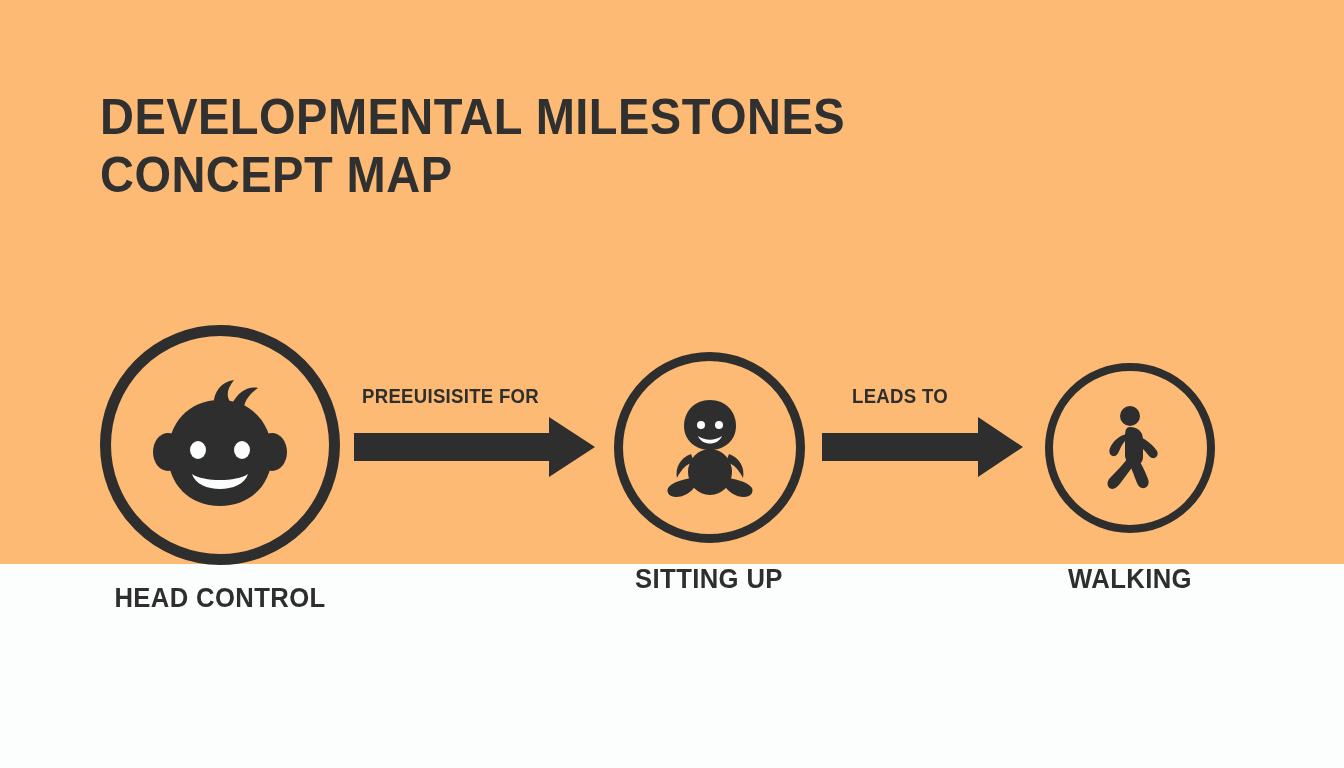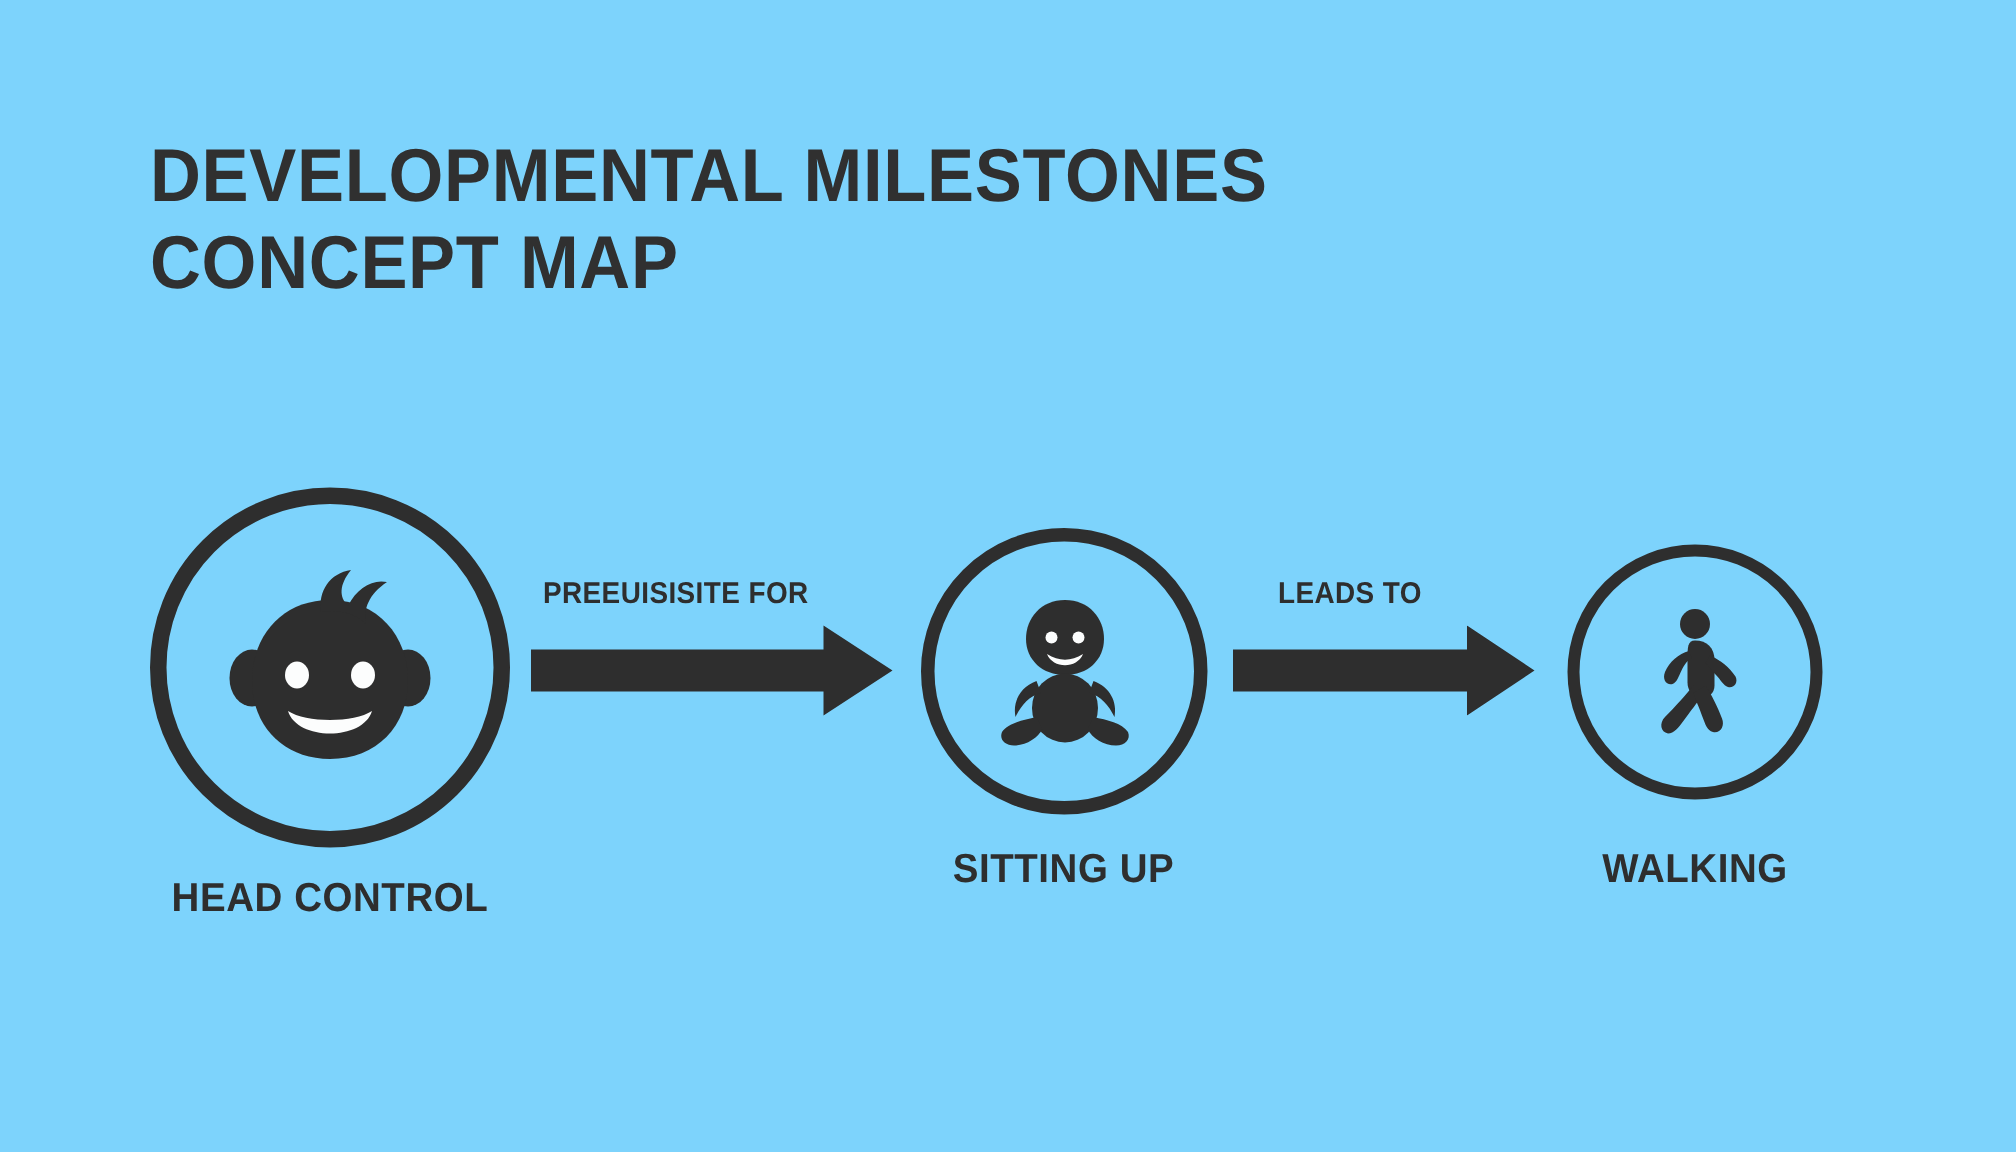--- a/index.html
+++ b/index.html
@@ -11,22 +11,22 @@
     width: 1344px;
     height: 768px;
     overflow: hidden;
     background: #fcfdfd;
     font-family: "Liberation Sans", "DejaVu Sans", sans-serif;
     -webkit-font-smoothing: antialiased;
   }
   #canvas {
     position: relative;
     width: 1344px;
-    height: 768px;
-    background: #7dd3fc;
+    height: 564px;
+    background: #fdba74;
   }
 
   
   .title-block {
     position: absolute;
     left: 100px;
     top: 88px;
     width: 900px;
   }
   .title-line {

